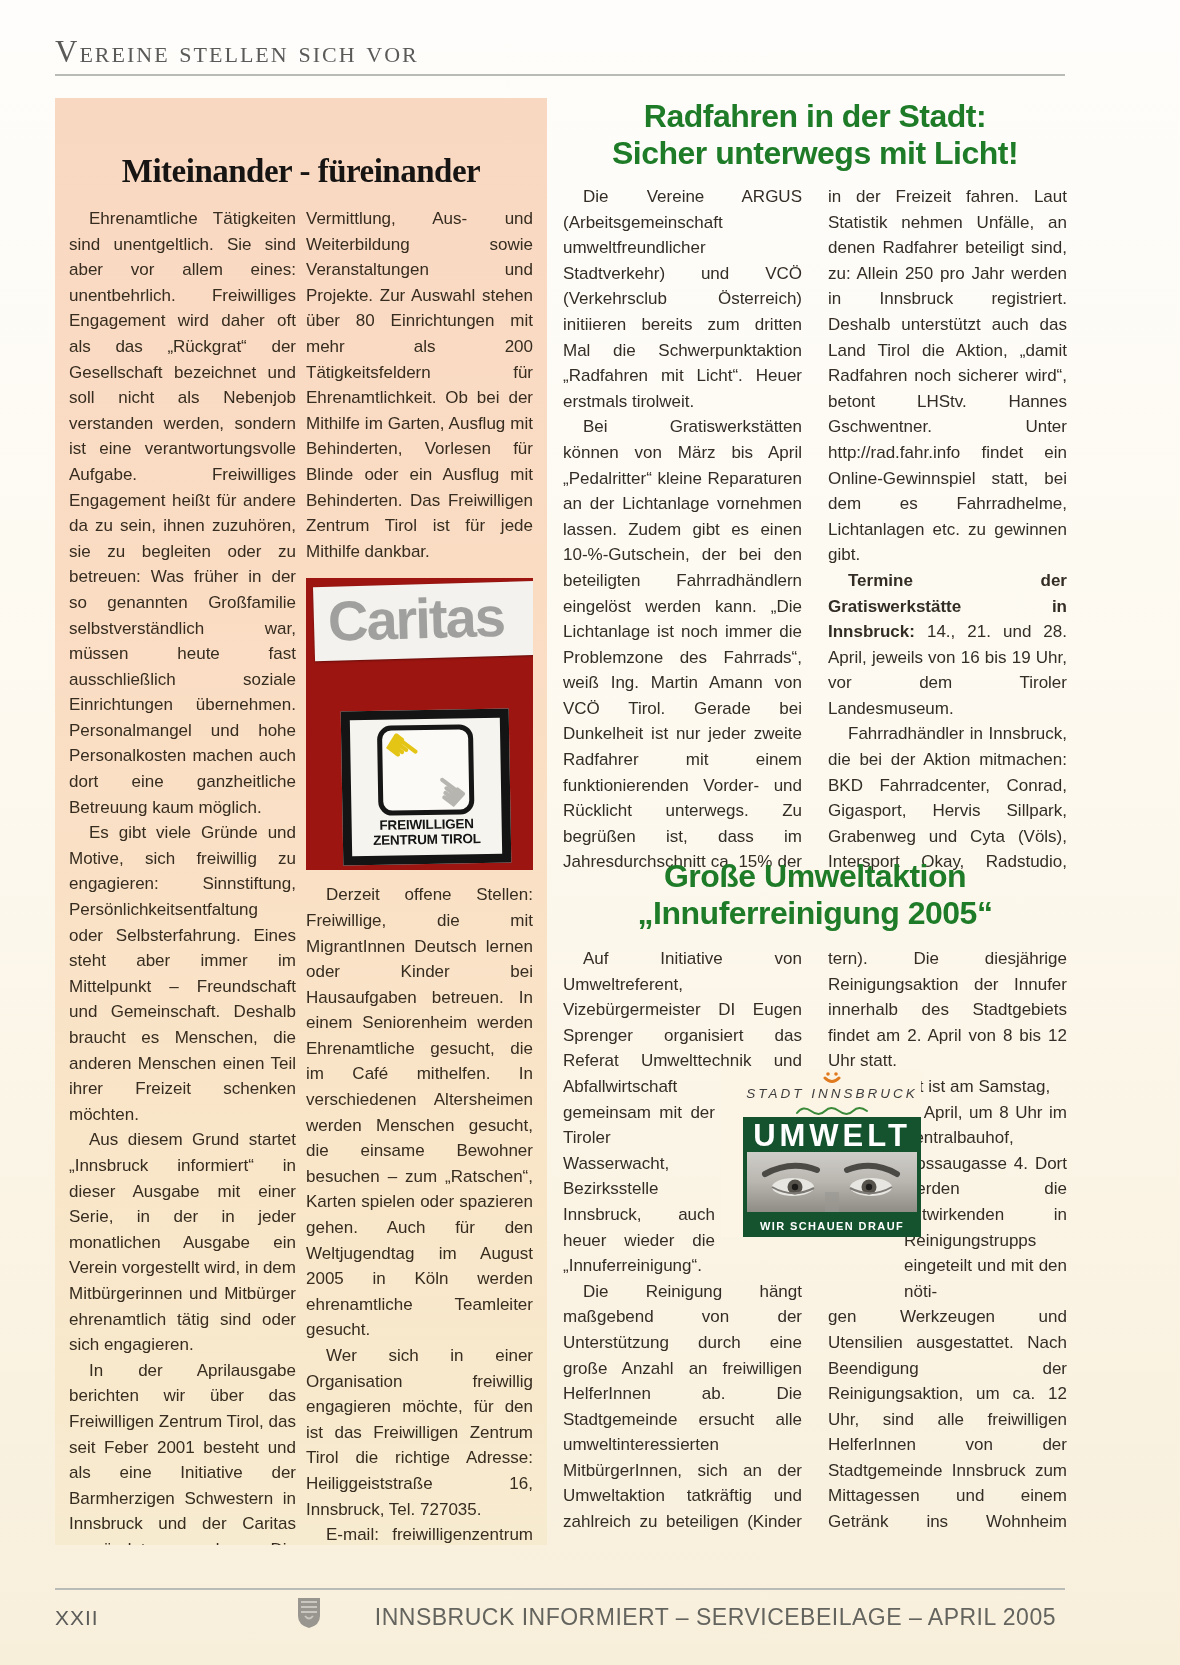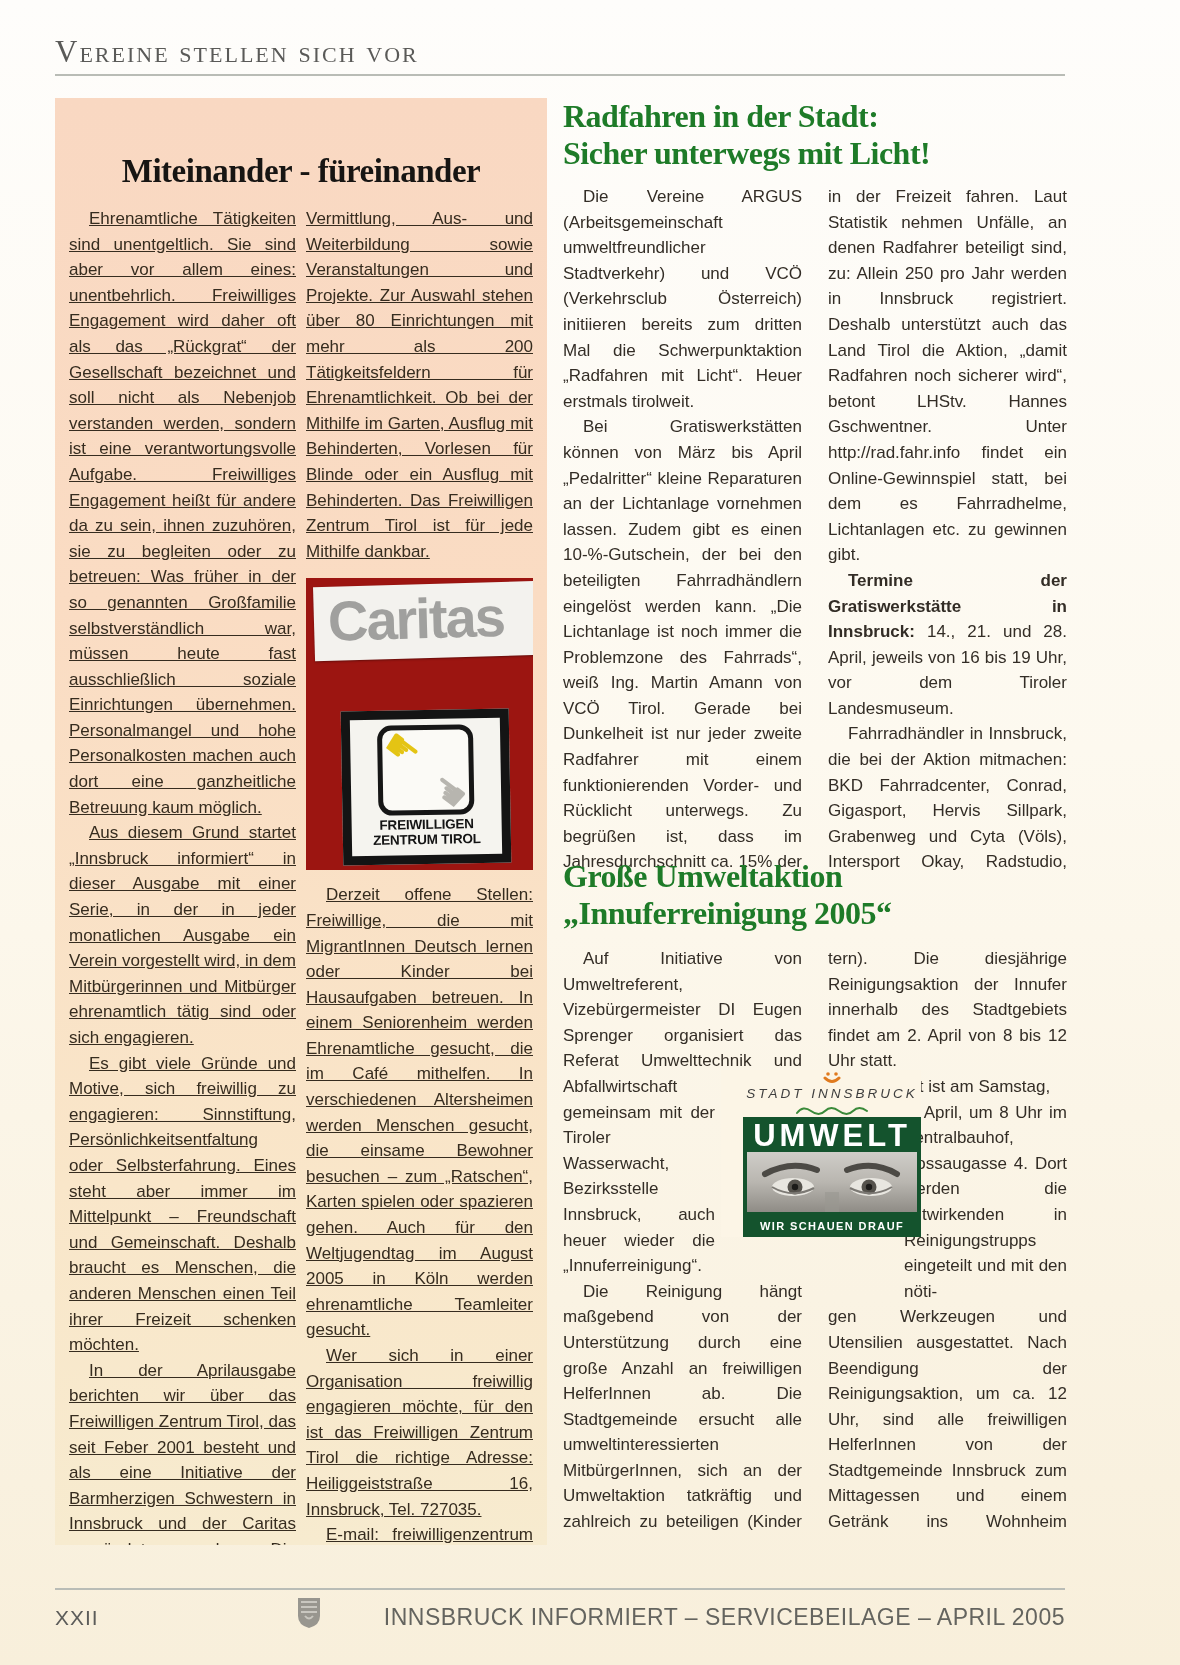--- a/index.html
+++ b/index.html
@@ -23,21 +23,21 @@
   
   .article-left{
     position:absolute;left:55px;top:98px;width:492px;height:1447px;
     background:linear-gradient(180deg,#f9d8c2 0%,#fadcc3 35%,#f9e6c9 75%,#f7ebcf 100%);
     box-sizing:border-box;padding:18px 14px 0 14px;overflow:hidden;color:#362c1f;
   }
   .article-left .title{
     font-family:"Liberation Serif",serif;font-weight:bold;color:#171513;
     font-size:33px;line-height:37px;text-align:center;margin-bottom:16px;letter-spacing:-0.5px;
   }
-  .article-left .cols{gap:10px;text-decoration:underline;}
+  .article-left .cols{gap:10px;}
   
   .caritas-img{
     position:relative;width:100%;height:292px;margin:14px 0 12px 0;
     background:#9c1511;overflow:hidden;
   }
   .caritas-strip{
     position:absolute;left:8px;right:-8px;top:6px;height:74px;
     background:#f3f2ee;transform:rotate(-1.6deg);overflow:hidden;
     box-shadow:0 1px 2px rgba(0,0,0,.35);
   }
@@ -53,22 +53,22 @@
   .hands-box{
     width:86px;height:80px;border:5px solid #161616;border-radius:14px;
     margin:6px auto 2px auto;position:relative;background:#fbfaf6;
   }
   .hand{position:absolute;font-family:"DejaVu Sans",sans-serif;font-size:40px;line-height:40px;}
   .hand.yellow{color:#e4c414;left:2px;top:-2px;transform:rotate(38deg);}
   .hand.gray{color:#b7b5af;right:2px;bottom:-2px;transform:rotate(38deg);}
   .fzt-text{font-weight:bold;color:#141414;font-size:13.5px;line-height:15px;letter-spacing:-0.2px;}
   
   .green-title{
-    font-family:Liberation Serif, serif;font-weight:bold;color:#1e7b28;
-    font-size:32px;line-height:37px;text-align:left;letter-spacing:-0.5px;
+    font-family:Liberation Sans, sans-serif;font-weight:bold;color:#1e7b28;
+    font-size:32px;line-height:37px;text-align:center;letter-spacing:-0.5px;
   }
   .article-radfahren{position:absolute;left:563px;top:98px;width:504px;}
   .article-radfahren .cols{gap:26px;margin-top:12px;height:690px;overflow:hidden;}
   .article-umwelt{position:absolute;left:563px;top:858px;width:504px;height:690px;}
   .article-umwelt .cols{gap:26px;margin-top:14px;height:595px;overflow:hidden;}
   .narrow-left{width:152px;}
   .narrow-right{padding-left:76px;}
   .boldlead{font-weight:bold;}
   
   .umwelt-img{
@@ -88,39 +88,39 @@
   }
   .umwelt-tagline{
     color:#ffffff;font-weight:bold;font-size:11px;letter-spacing:1.4px;
     line-height:14px;padding-top:3px;white-space:nowrap;
   }
   
   .foot-rule{position:absolute;left:55px;top:1588px;width:1010px;border-top:2px solid #b9bcb6;}
   .footer-page{position:absolute;left:55px;top:1606px;font-size:21px;color:#5c5c5a;letter-spacing:1px;}
   .footer-shield{position:absolute;left:296px;top:1596px;}
   .footer-title{
-    position:absolute;right:115px;top:1604px;font-size:23px;color:#64645f;letter-spacing:0.5px;
+    position:absolute;right:124px;top:1604px;font-size:23px;color:#64645f;letter-spacing:0.5px;
   }
 </style>
 </head>
 <body>
 
 <div class="kicker">Vereine stellen sich vor</div>
 <div class="head-rule"></div>
 
 <div class="article-left">
   <div class="title">
     <br>
     <span>Miteinander - füreinander</span>
   </div>
   <div class="cols">
     <div class="col">
       <p class="indent">Ehrenamtliche Tätigkeiten sind unentgeltlich. Sie sind aber vor allem eines: unentbehrlich. Freiwilliges Engagement wird daher oft als das „Rückgrat“ der Gesellschaft bezeichnet und soll nicht als Nebenjob verstanden werden, sondern ist eine verantwortungsvolle Aufgabe. Freiwilliges Engagement heißt für andere da zu sein, ihnen zuzuhören, sie zu begleiten oder zu betreuen: Was früher in der so genannten Großfamilie selbstverständlich war, müssen heute fast ausschließlich soziale Einrichtungen übernehmen. Personalmangel und hohe Personalkosten machen auch dort eine ganzheitliche Betreuung kaum möglich.</p>
+      <p class="indent">Es gibt viele Gründe und Motive, sich freiwillig zu engagieren: Sinnstiftung, Persönlichkeitsentfaltung oder Selbsterfahrung. Eines steht aber immer im Mittelpunkt – Freundschaft und Gemeinschaft. Deshalb braucht es Menschen, die anderen Menschen einen Teil ihrer Freizeit schenken möchten.</p>
       <p class="indent">Aus diesem Grund startet „Innsbruck informiert“ in dieser Ausgabe mit einer Serie, in der in jeder monatlichen Ausgabe ein Verein vorgestellt wird, in dem Mitbürgerinnen und Mitbürger ehrenamtlich tätig sind oder sich engagieren.</p>
-      <p class="indent">Es gibt viele Gründe und Motive, sich freiwillig zu engagieren: Sinnstiftung, Persönlichkeitsentfaltung oder Selbsterfahrung. Eines steht aber immer im Mittelpunkt – Freundschaft und Gemeinschaft. Deshalb braucht es Menschen, die anderen Menschen einen Teil ihrer Freizeit schenken möchten.</p>
       <p class="indent">In der Aprilausgabe berichten wir über das Freiwilligen Zentrum Tirol, das seit Feber 2001 besteht und als eine Initiative der Barmherzigen Schwestern in Innsbruck und der Caritas gegründet wurde. Die Schwerpunkte des Vereins umfassen die drei Bereiche</p>
     </div>
     <div class="col">
       <p>Vermittlung, Aus- und Weiterbildung sowie Veranstaltungen und Projekte. Zur Auswahl stehen über 80 Einrichtungen mit mehr als 200 Tätigkeitsfeldern für Ehrenamtlichkeit. Ob bei der Mithilfe im Garten, Ausflug mit Behinderten, Vorlesen für Blinde oder ein Ausflug mit Behinderten. Das Freiwilligen Zentrum Tirol ist für jede Mithilfe dankbar.</p>
 
       <div class="caritas-img">
         <div class="caritas-strip">
           <span>Caritas</span>
         </div>
         <div class="fzt-card">

